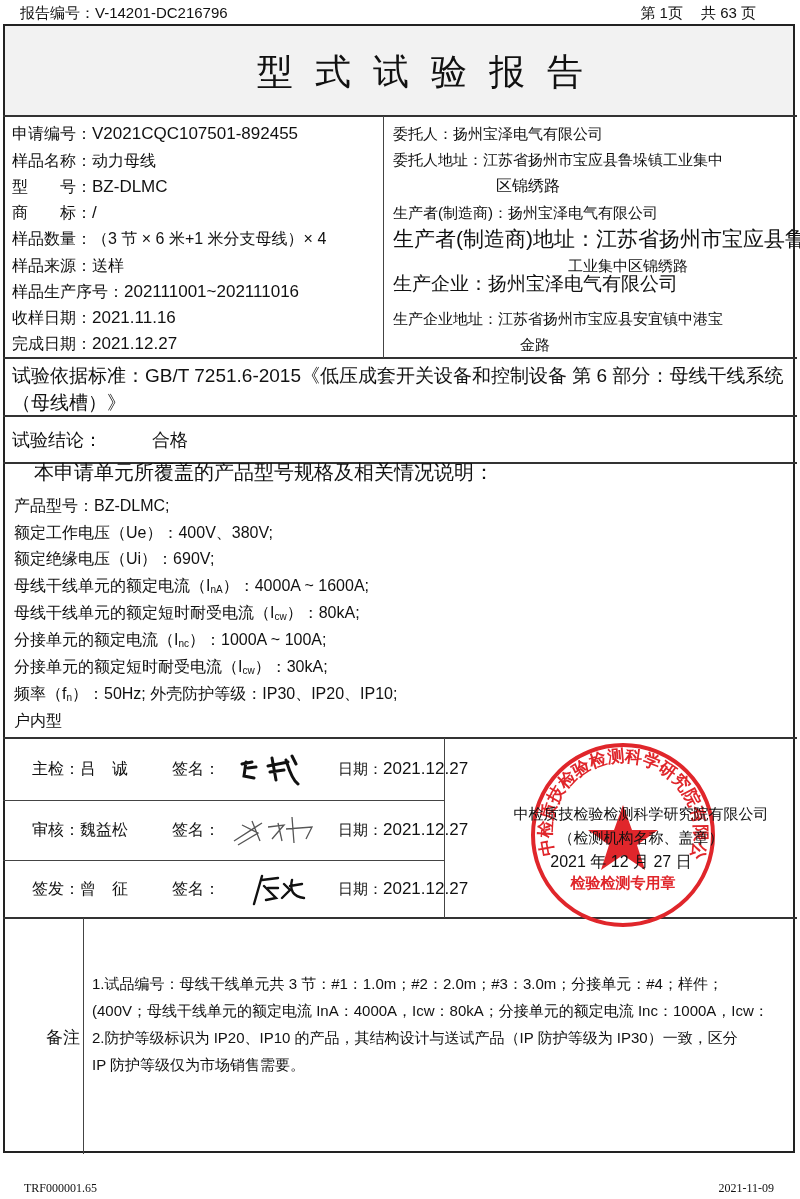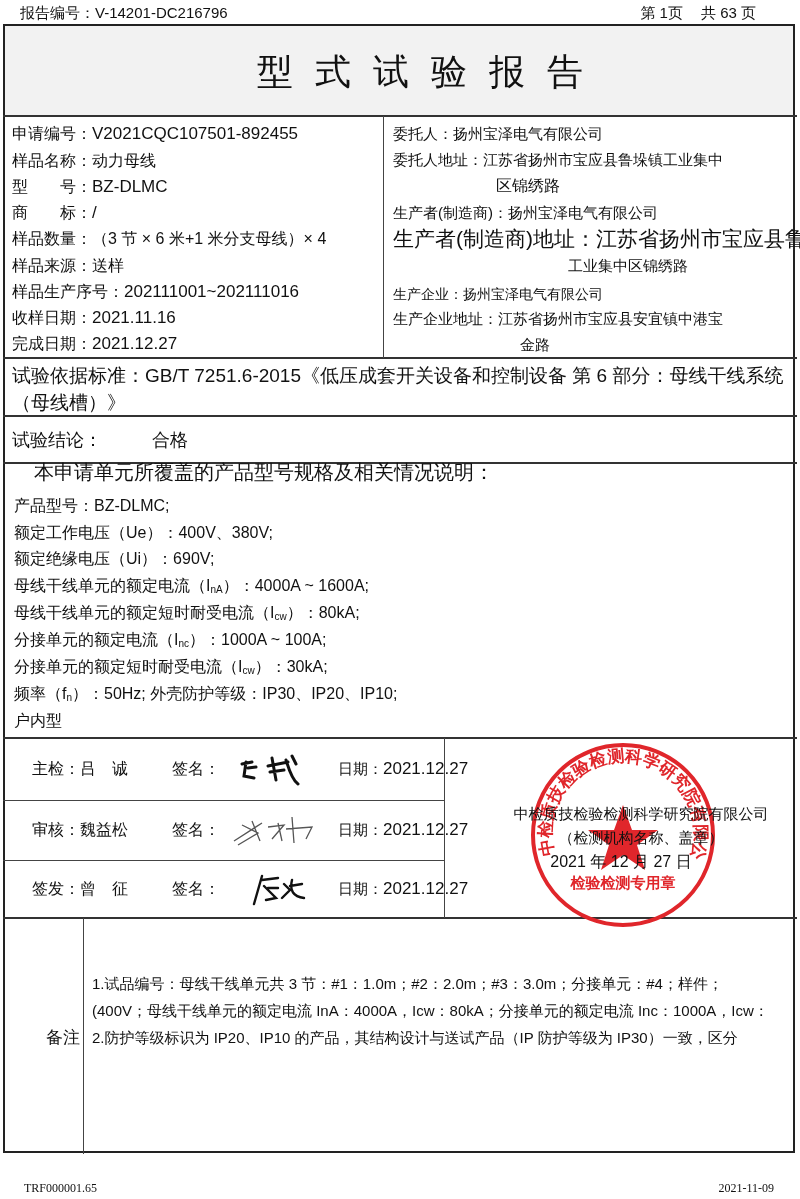--- a/index.html
+++ b/index.html
@@ -84,21 +84,21 @@
   <div class="row" style="left:12px; top:334px"><span class="lbl">完成日期：</span><span class="val">2021.12.27</span></div>
 </div>
 
 <div>
   <div class="row rval" style="left:393px; top:124px; font-size:15px"><span>委托人：</span><span>扬州宝泽电气有限公司</span></div>
   <div class="row rval" style="left:393px; top:150px; font-size:15px"><span>委托人地址：</span><span>江苏省扬州市宝应县鲁垛镇工业集中</span></div>
   <div class="row rval" style="left:496px; top:176px; font-size:16px">区锦绣路</div>
   <div class="row rval" style="left:393px; top:203px; font-size:15px"><span>生产者(制造商)：</span><span>扬州宝泽电气有限公司</span></div>
   <div class="row rval" style="left:393px; top:229px; font-size:21px"><span>生产者(制造商)地址：</span><span>江苏省扬州市宝应县鲁垛镇</span></div>
   <div class="row rval" style="left:568px; top:256px; font-size:15px">工业集中区锦绣路</div>
-  <div class="row rval" style="left:393px; top:284px; font-size:14px"><span>生产企业：</span><span>扬州宝泽电气有限公司</span></div>
+  <div class="row rval" style="left:393px; top:274px; font-size:19px"><span>生产企业：</span><span>扬州宝泽电气有限公司</span></div>
   <div class="row rval" style="left:393px; top:309px; font-size:15px"><span>生产企业地址：</span><span>江苏省扬州市宝应县安宜镇中港宝</span></div>
   <div class="row rval" style="left:520px; top:335px; font-size:15px">金路</div>
 </div>
 
 <div class="abs std">
   <span>试验依据标准：</span><span>GB/T 7251.6-2015《低压成套开关设备和控制设备 第 6 部分：母线干线系统（母线槽）》</span>
 </div>
 
 <div class="abs concl">
   <span>试验结论：</span><span class="v">合格</span>
@@ -149,16 +149,17 @@
 
 <div class="abs org serif" style="top:805px">中检质技检验检测科学研究院有限公司</div>
 <div class="abs org serif" style="top:829px">（检测机构名称、盖章）</div>
 <div class="abs org" style="top:852px; font-size:16px">2021 年 12 月 27 日</div>
 
 <div class="abs remarks-lbl serif">备注</div>
 <div class="abs remarks">
   <div>1.试品编号：母线干线单元共 3 节：#1：1.0m；#2：2.0m；#3：3.0m；分接单元：#4；样件；</div>
   <div>(400V；母线干线单元的额定电流 InA：4000A，Icw：80kA；分接单元的额定电流 Inc：1000A，Icw：</div>
   <div>2.防护等级标识为 IP20、IP10 的产品，其结构设计与送试产品（IP 防护等级为 IP30）一致，区分</div>
+  <div>IP 防护等级仅为市场销售需要。</div>
 </div>
 
 <div class="abs foot" style="left:24px">TRF000001.65</div>
 <div class="abs foot" style="right:26px">2021-11-09</div>
 
 </body></html>

